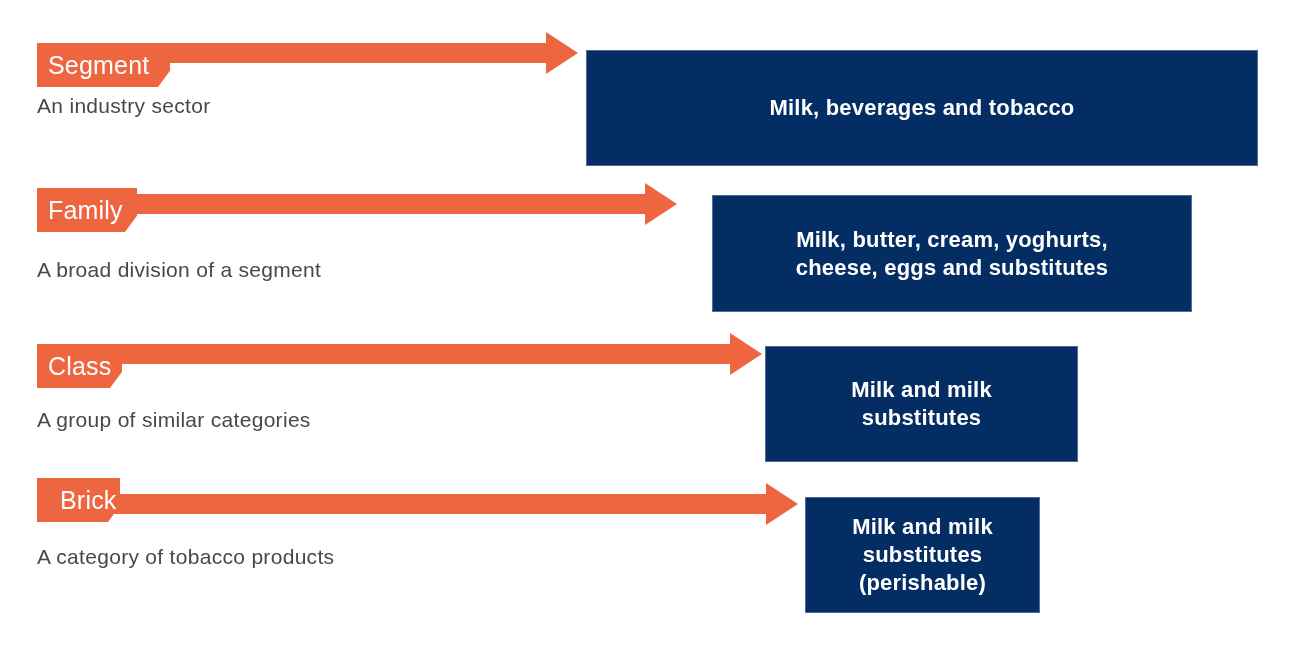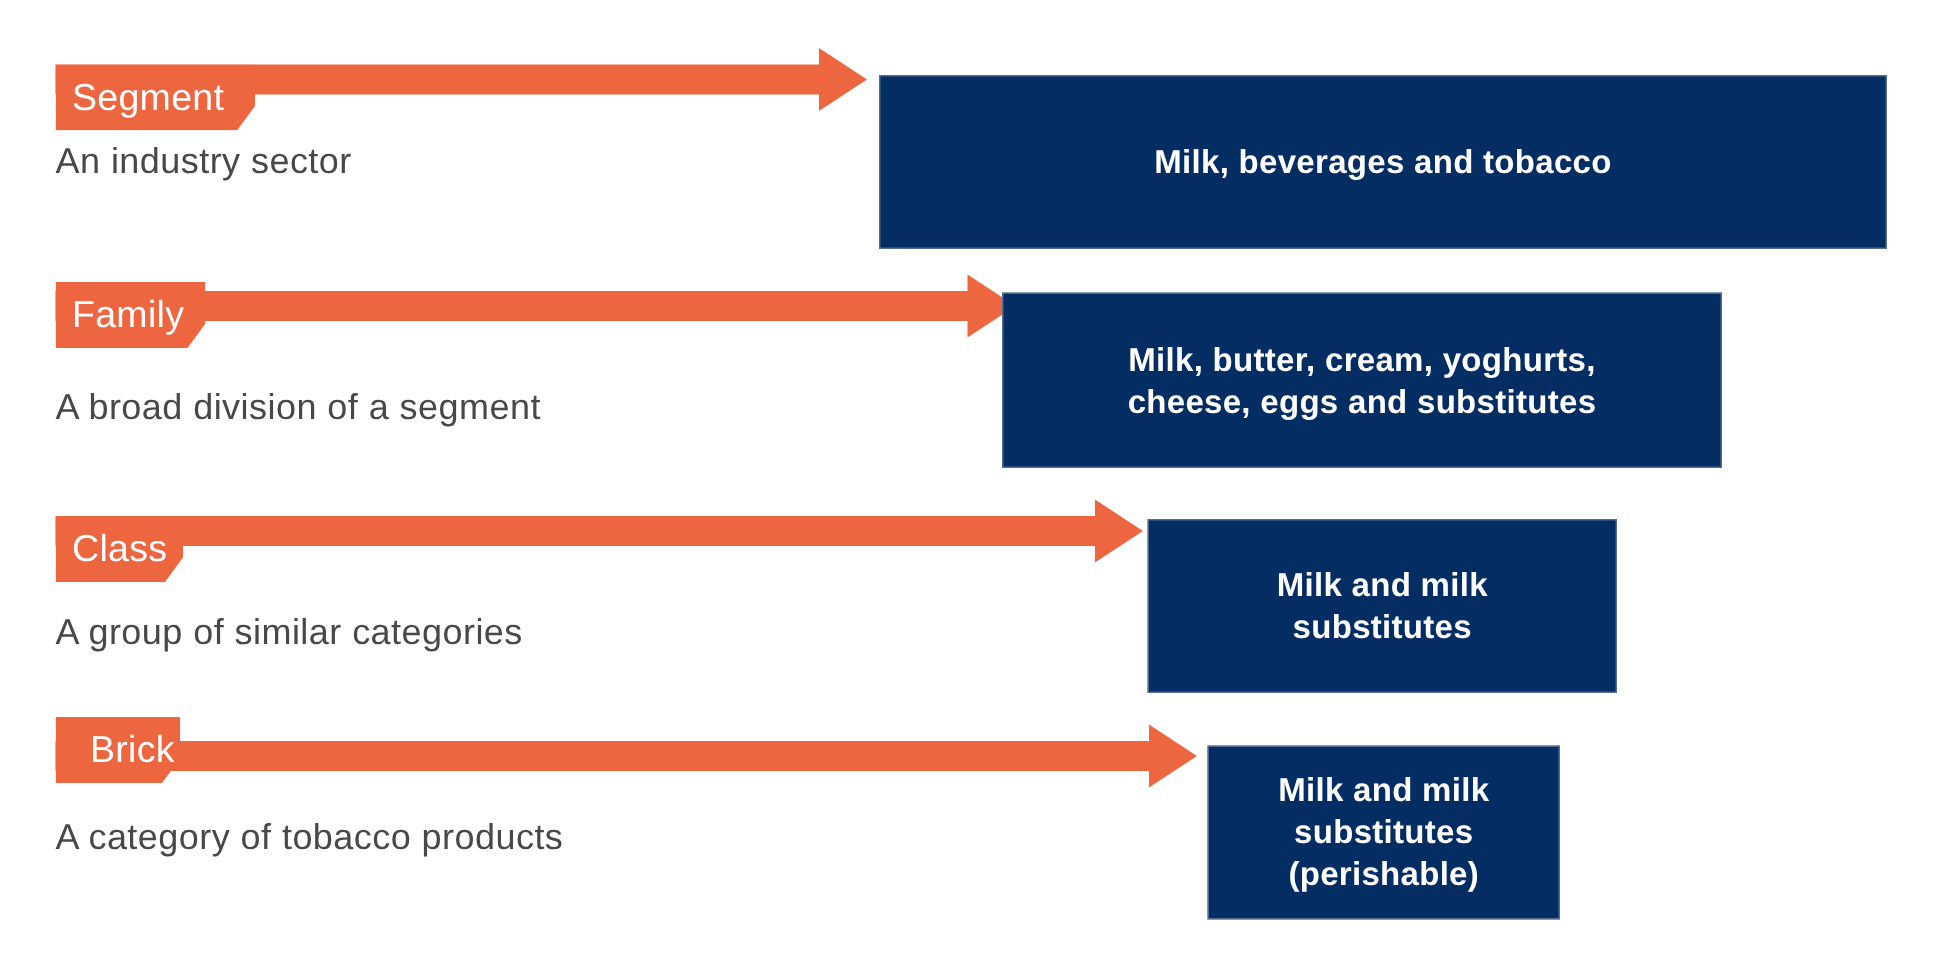--- a/index.html
+++ b/index.html
@@ -39,21 +39,21 @@
     font-weight:normal;
     line-height:44px;
     padding-left:11px;
     box-sizing:border-box;
     letter-spacing:.2px;
     clip-path:polygon(0 0,100% 0,100% 63%,calc(100% - 12px) 100%,0 100%);
   }
   
   .desc{
     color:var(--desc);
-    font-size:24px;
+    font-size:21px;
     font-weight:300;
     letter-spacing:.3px;
     white-space:nowrap;
   }
   
   .navybox{
     background:var(--navy);
     border:1px solid rgba(150,160,180,.55);
     box-sizing:border-box;
     color:#ffffff;
@@ -73,21 +73,21 @@
   .r1-shaft{left:37px;top:43px;width:512px;}
   .r1-head{left:546px;top:32px;}
   .r1-banner{left:37px;top:43px;width:133px;}
   .r1-desc{left:37px;top:94px;}
   .r1-box{left:586px;top:50px;width:672px;height:116px;}
   
   .r2-shaft{left:37px;top:194px;width:611px;}
   .r2-head{left:645px;top:183px;}
   .r2-banner{left:37px;top:188px;width:100px;}
   .r2-desc{left:37px;top:258px;}
-  .r2-box{left:668px;top:195px;width:480px;height:117px;}
+  .r2-box{left:712px;top:195px;width:480px;height:117px;}
   
   .r3-shaft{left:37px;top:344px;width:696px;}
   .r3-head{left:730px;top:333px;}
   .r3-banner{left:37px;top:344px;width:85px;}
   .r3-desc{left:37px;top:408px;text-align:right;}
   .r3-box{left:765px;top:346px;width:313px;height:116px;}
   
   .r4-shaft{left:37px;top:494px;width:732px;}
   .r4-head{left:766px;top:483px;}
   .r4-banner{left:37px;top:478px;width:83px;padding-left:23px;}

